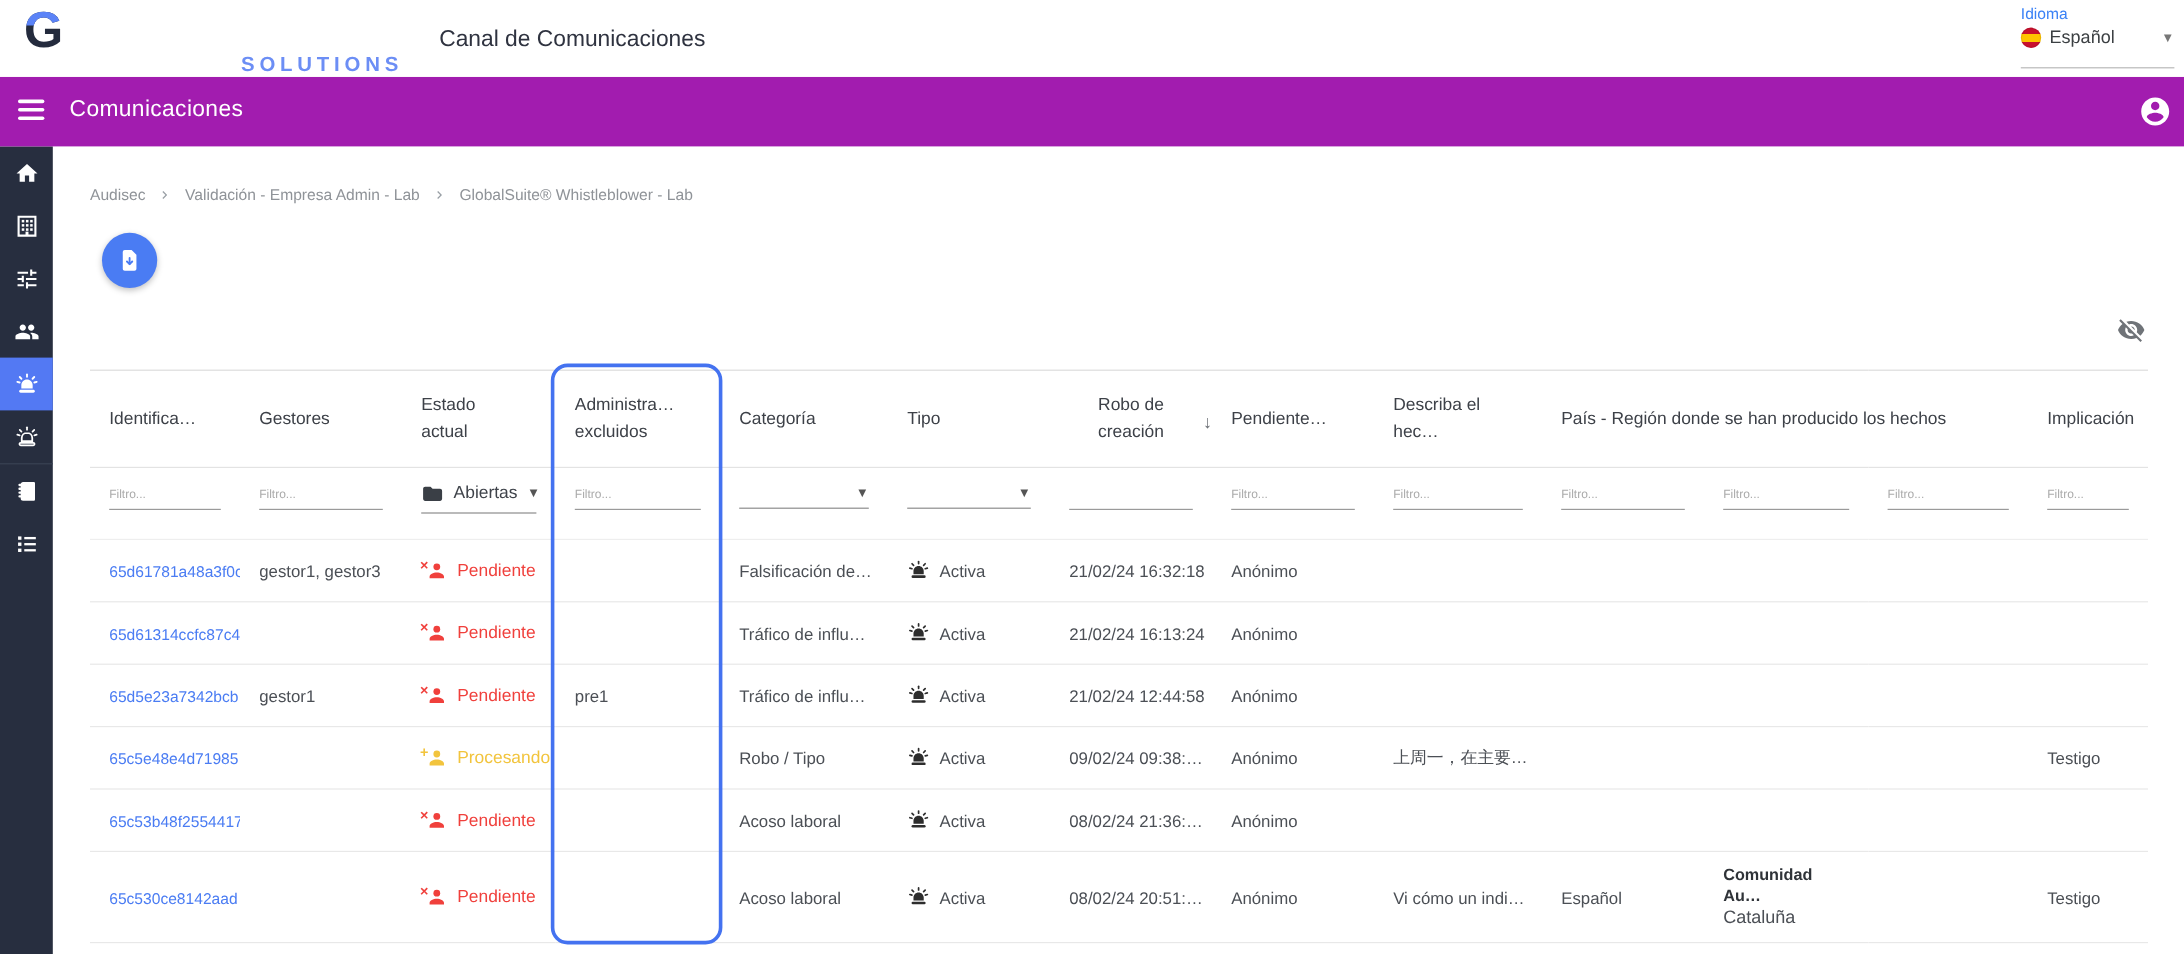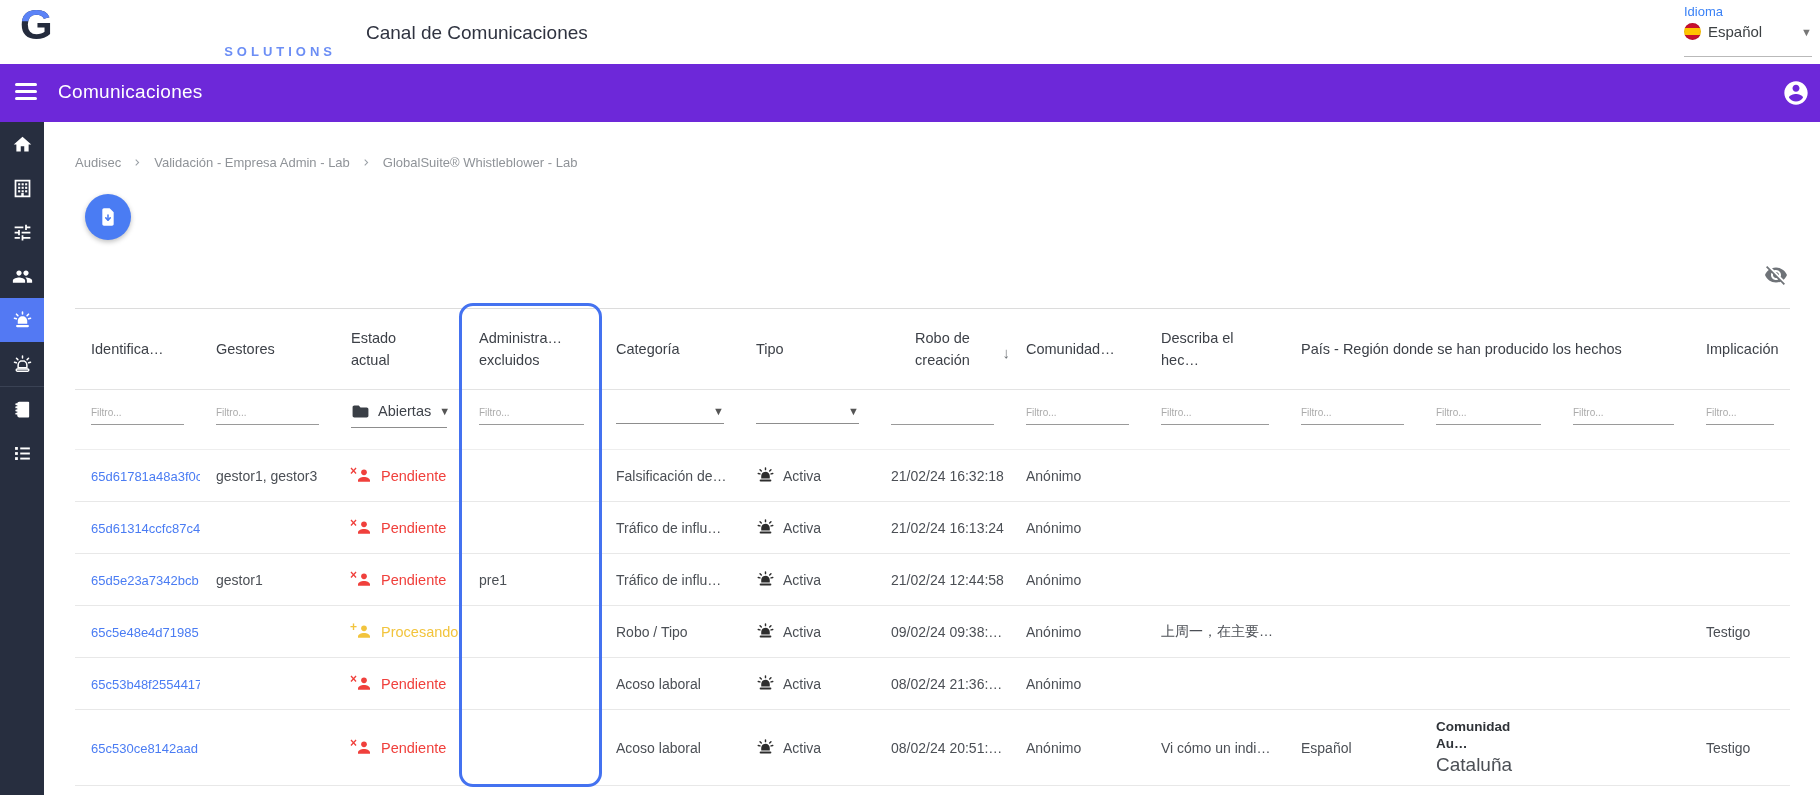--- a/index.html
+++ b/index.html
@@ -5,31 +5,31 @@
   * { margin:0; padding:0; box-sizing:border-box; }
   html,body { width:1820px; height:795px; background:#fff; font-family:"Liberation Sans", sans-serif; overflow:hidden; }
   .screen { position:relative; width:1820px; height:795px; }
 
   
   .topbar { position:absolute; top:0; left:0; width:1820px; height:64px; background:#fff; z-index:5; }
   .logo { position:absolute; left:20px; top:2px; width:320px; }
   .logo-main { font-size:42px; font-weight:700; color:#242b3d; letter-spacing:-2px; line-height:46px; }
   .logo-g { position:relative; display:inline-block; }
   .logo-g .g-top { position:absolute; left:0; top:0; color:#5b83f7; clip-path:inset(0 0 58% 0); }
-  .logo-sub { text-align:right; font-size:13px; font-weight:700; color:#6c8ef5; letter-spacing:4px; margin-top:-4px; padding-right:4px; }
+  .logo-sub { text-align:right; font-size:17px; font-weight:700; color:#6c8ef5; letter-spacing:4px; margin-top:-4px; padding-right:4px; }
   .app-title { position:absolute; left:366px; top:22px; font-size:19px; color:#2f3340; }
   .lang { position:absolute; right:8px; top:4px; width:128px; }
   .lang-label { font-size:13px; color:#3b82f6; margin-bottom:4px; }
   .lang-select { display:flex; align-items:center; gap:7px; border-bottom:1px solid #b9b9b9; padding-bottom:16px; cursor:pointer; }
   .flag { width:17px; height:17px; border-radius:50%; background:linear-gradient(180deg,#c8102e 0 30%,#ffc400 30% 72%,#c8102e 72% 100%); flex:0 0 auto; box-shadow:inset 0 0 0 1px rgba(0,0,0,.08); }
   .lang-value { font-size:15px; color:#3c4043; flex:1; }
   .lang-caret { font-size:11px; color:#777; }
 
   
-  .appbar { position:absolute; top:64px; left:0; width:1820px; height:58px; background:#6d28d9; z-index:4; display:flex; align-items:center;padding-left:48px; }
+  .appbar { position:absolute; top:64px; left:0; width:1820px; height:58px; background:#a21caf; z-index:4; display:flex; align-items:center;padding-left:48px; }
   .hamburger { position:absolute; left:15px; top:19px; width:22px; height:20px; cursor:pointer; }
   .hamburger span { display:block; height:2.6px; background:#fff; border-radius:2px; margin-bottom:4.4px; }
   .appbar-title { position:absolute; left:58px; top:17px; color:#fff; font-size:19px; letter-spacing:.3px; }
   .account { position:absolute; right:10px; top:15px; width:28px; height:28px; cursor:pointer; }
 
   
   .sidebar { position:absolute; top:122px; left:0; width:44px; height:673px; background:#272e3f; z-index:3; }
   .nav-item { width:44px; height:44px; display:flex; align-items:center; justify-content:center; color:#fff; cursor:pointer; }
   .nav-item.active { background:#5379f3; }
   .nav-item svg { width:21px; height:21px; }
@@ -65,21 +65,21 @@
   .id-link { color:#4a7cf3; text-decoration:none; font-size:13px; cursor:pointer; }
   .status { display:flex; align-items:center; gap:8px; font-size:14.5px; }
   .status .pico { position:relative; width:22px; height:20px; flex:0 0 auto; }
   .status .pico svg { width:22px; height:20px; }
   .status .badge { position:absolute; left:-1px; top:-1px; font-size:12px; font-weight:700; line-height:1; }
   .status.pendiente { color:#f0403c; }
   .status.procesando { color:#f2c43d; }
   .tipo-cell { display:flex; align-items:center; gap:8px; color:#4b4f55; }
   .tipo-cell svg { width:19px; height:19px; color:#2d2d2d; flex:0 0 auto; }
   .region-l1 { font-weight:700; color:#2f3338; font-size:13.5px; line-height:1.3; }
-  .region-l2 { color:#4b4f55; font-size:19px; line-height:1.3; }
+  .region-l2 { color:#4b4f55; font-size:15px; line-height:1.3; }
   td.region-td { white-space:normal; }
 
   
   .col-highlight { position:absolute; left:459px; top:303px; width:143px; height:484px; border:3px solid #4472f0; border-radius:14px; pointer-events:none; z-index:6; }
 </style>
 </head>
 <body>
 
 <div class="screen">
 
@@ -245,21 +245,21 @@
             <th>Identifica…</th>
             <th>Gestores</th>
             <th>Estado
 actual</th>
             <th>Administra…
 excluidos</th>
             <th>Categoría</th>
             <th>Tipo</th>
             <th class="center fecha-th"><span>Robo de
 creación</span><span class="sort-arrow">↓</span></th>
-            <th>Comunidad…</th>
+            <th>Pendiente…</th>
             <th>Describa el hec…</th>
             <th colspan="3">País - Región donde se han producido los hechos</th>
             <th>Implicación</th>
           </tr>
           <tr class="filters">
             <td><input class="f-input" placeholder="Filtro..." style=""></td>
             <td><input class="f-input" placeholder="Filtro..." style=""></td>
             <td>
               <div class="f-select">
                 <svg viewBox="0 0 24 24">

